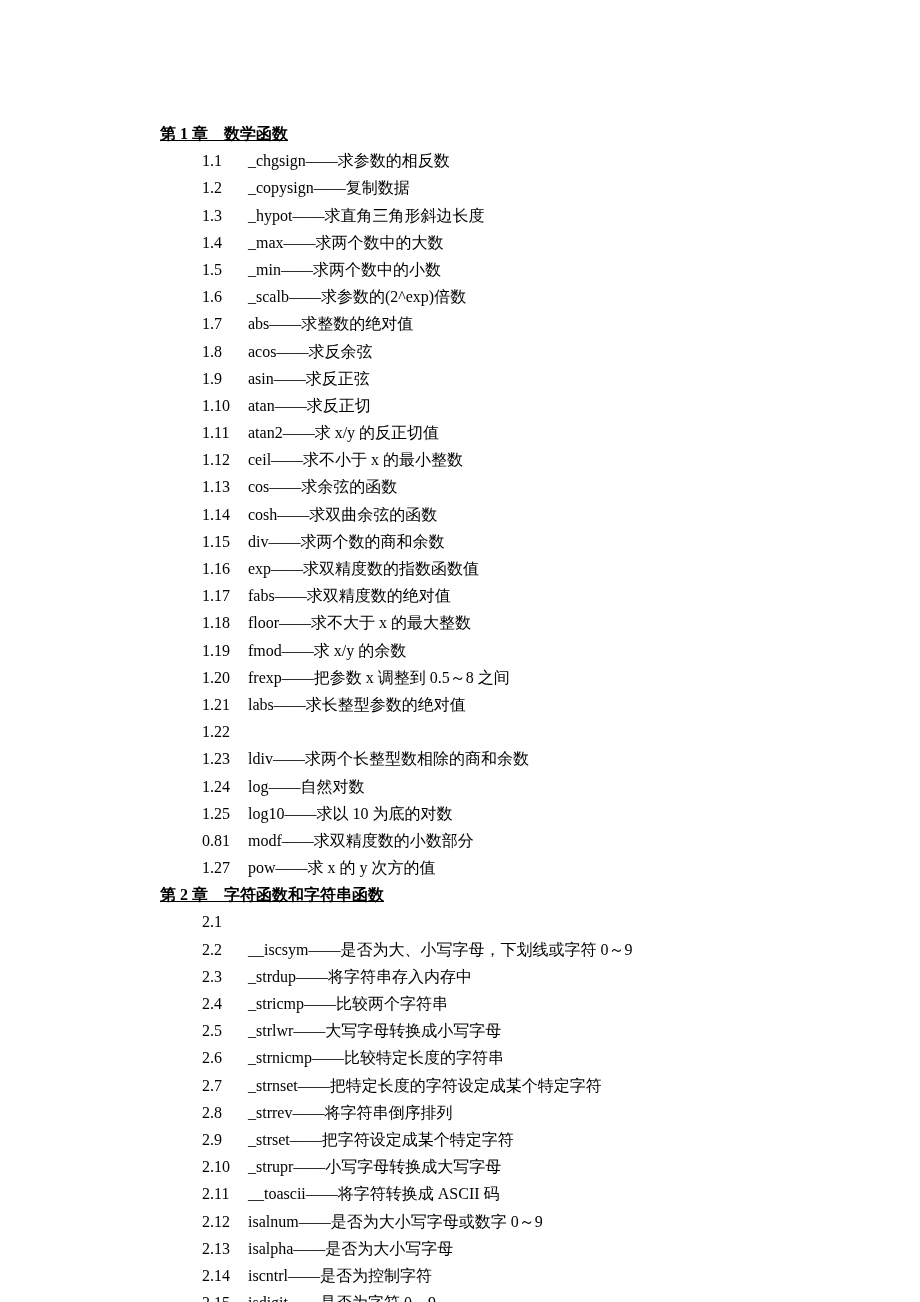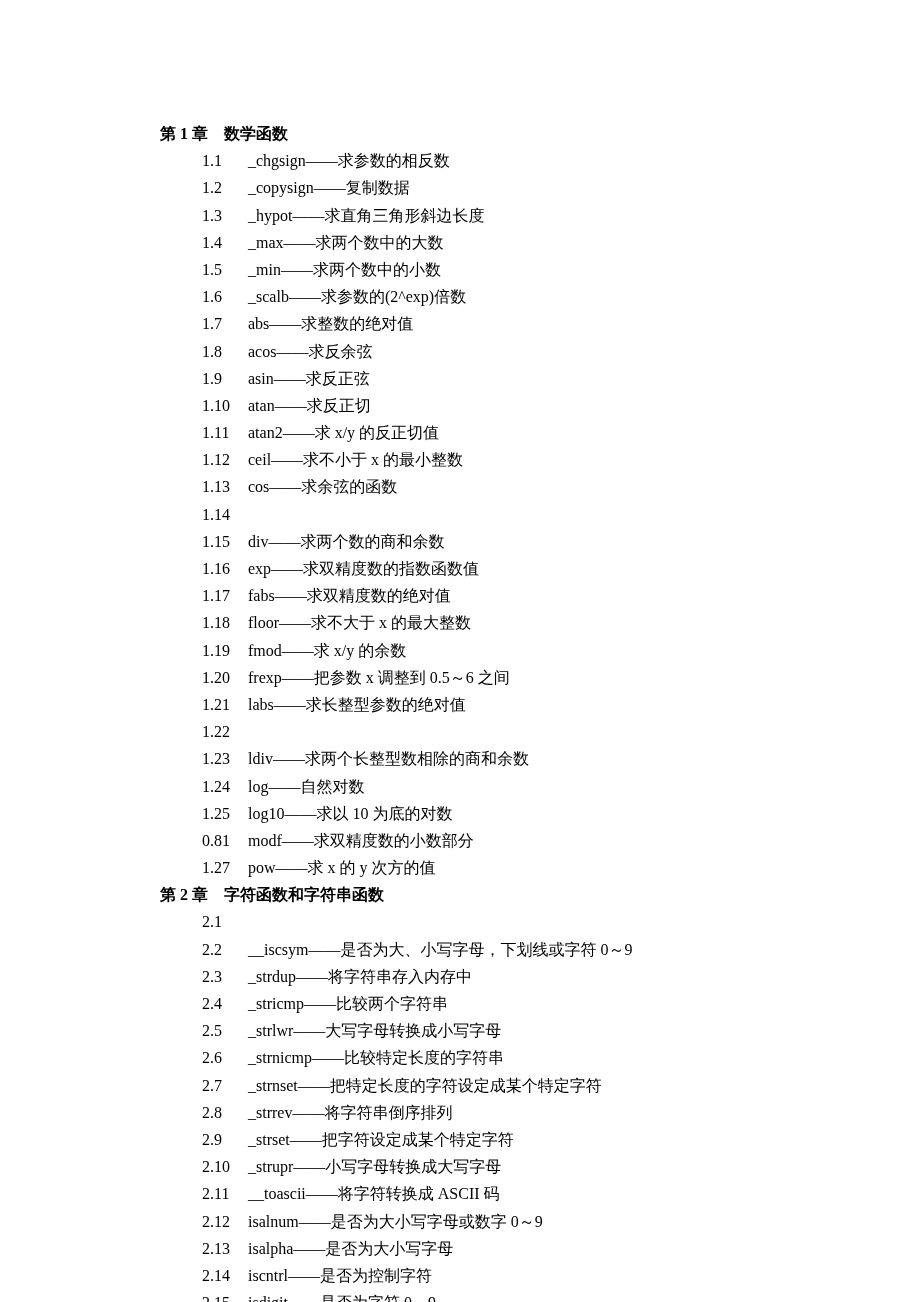--- a/index.html
+++ b/index.html
@@ -13,20 +13,21 @@
   }
   .page {
     width: 920px;
     min-height: 1302px;
     box-sizing: border-box;
     padding: 120px 0 0 160px;
   }
   .chapter-title {
     font-weight: bold;
     margin: 0;
+    text-decoration: underline;
   }
   .chapter-title .num-west {
     font-family: "Times New Roman", serif;
   }
   .item {
     margin: 0 0 0 42px;
     display: flex;
   }
   .item .num {
     font-family: Liberation Serif, serif;
@@ -95,20 +96,21 @@
       <p class="item">
         <span class="num">1.12</span>
         <span class="body"><span>ceil</span><span class="cjk">——求不小于 x 的最小整数</span></span>
       </p>
       <p class="item">
         <span class="num">1.13</span>
         <span class="body"><span>cos</span><span class="cjk">——求余弦的函数</span></span>
       </p>
       <p class="item">
         <span class="num">1.14</span>
+        <span class="body"><span>cosh</span><span class="cjk">——求双曲余弦的函数</span></span>
       </p>
       <p class="item">
         <span class="num">1.15</span>
         <span class="body"><span>div</span><span class="cjk">——求两个数的商和余数</span></span>
       </p>
       <p class="item">
         <span class="num">1.16</span>
         <span class="body"><span>exp</span><span class="cjk">——求双精度数的指数函数值</span></span>
       </p>
       <p class="item">
@@ -118,21 +120,21 @@
       <p class="item">
         <span class="num">1.18</span>
         <span class="body"><span>floor</span><span class="cjk">——求不大于 x 的最大整数</span></span>
       </p>
       <p class="item">
         <span class="num">1.19</span>
         <span class="body"><span>fmod</span><span class="cjk">——求 x/y 的余数</span></span>
       </p>
       <p class="item">
         <span class="num">1.20</span>
-        <span class="body"><span>frexp</span><span class="cjk">——把参数 x 调整到 0.5～6 之间</span></span>
+        <span class="body"><span>frexp</span><span class="cjk">——把参数 x 调整到 0.5～8 之间</span></span>
       </p>
       <p class="item">
         <span class="num">1.21</span>
         <span class="body"><span>labs</span><span class="cjk">——求长整型参数的绝对值</span></span>
       </p>
       <p class="item">
         <span class="num">1.22</span>
       </p>
       <p class="item">
         <span class="num">1.23</span>

